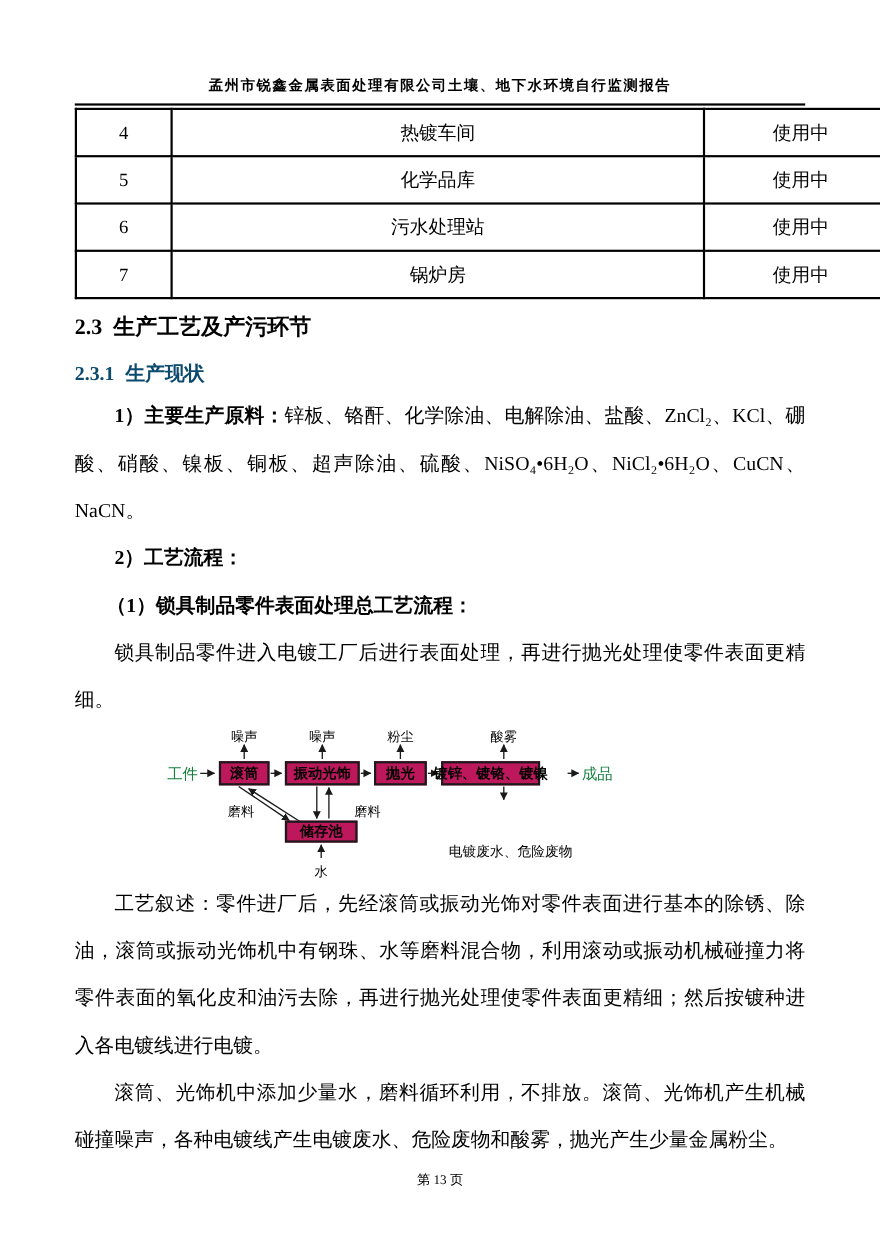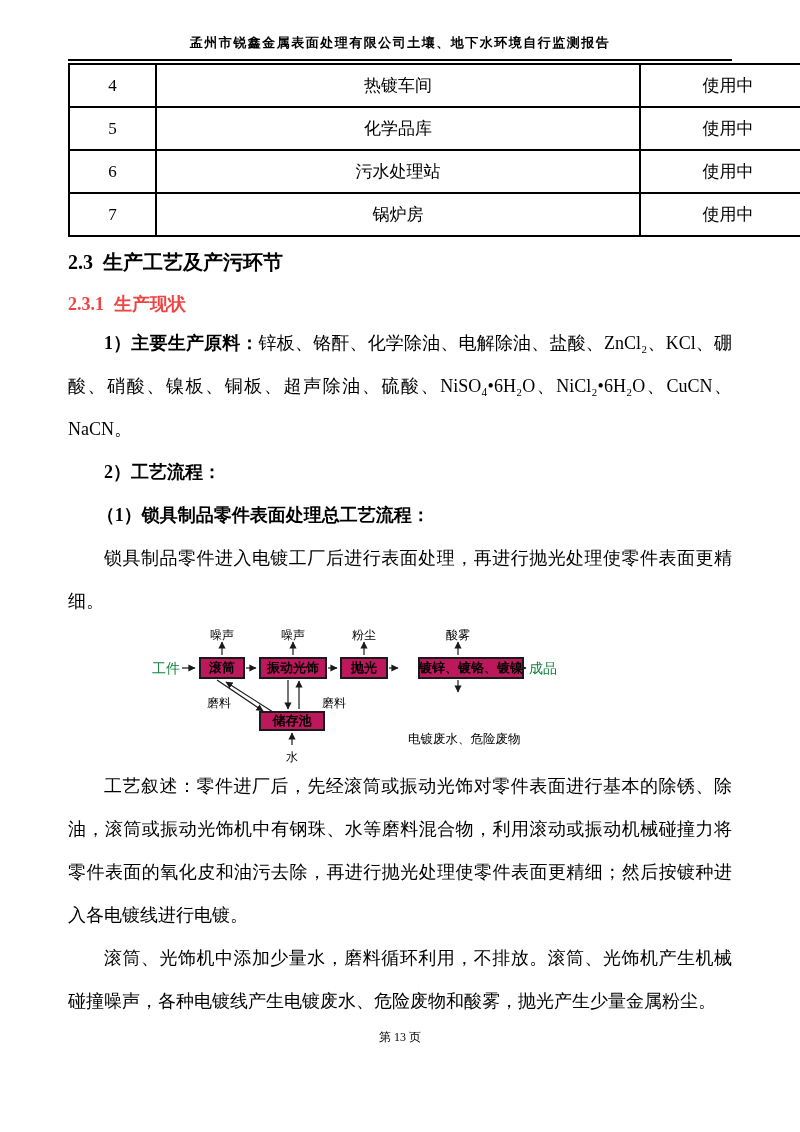--- a/index.html
+++ b/index.html
@@ -5,21 +5,21 @@
   * { margin: 0; padding: 0; box-sizing: border-box; }
   html, body { background: #e8e8e8; }
   .page {
     position: relative;
     width: 800px;
     height: 1132px;
     margin: 0 auto;
     background: #ffffff;
     color: #111;
     font-family: "Liberation Serif", "DejaVu Serif", serif;
-    padding: 34px 68px 0 68px;
+    padding: 69px 68px 0 68px;
     overflow: hidden;
   }
   
   .doc-header { text-align: center; }
   .doc-title {
     font-size: 13px;
     font-weight: bold;
     letter-spacing: 1.5px;
     color: #000;
   }
@@ -51,21 +51,21 @@
     margin-top: 12px;
     font-size: 20px;
     font-weight: bold;
     color: #000;
     font-family: "Liberation Serif", "DejaVu Serif", serif;
   }
   h3.sec {
     margin-top: 16px;
     font-size: 18px;
     font-weight: bold;
-    color: #ef4444;
+    color: #0c4a6e;
   }
   .sec-num { margin-right: 10px; }
   
   p.body {
     font-size: 18px;
     line-height: 43px;
     text-align: justify;
     text-indent: 2em;
     color: #000;
   }
@@ -197,21 +197,21 @@
 
     <div class="dg-label centered" style="left:154px; top:2px;">噪声</div>
     <div class="dg-label centered" style="left:225px; top:2px;">噪声</div>
     <div class="dg-label centered" style="left:296px; top:2px;">粉尘</div>
     <div class="dg-label centered" style="left:390px; top:2px;">酸雾</div>
 
     <div class="dg-flowtext" style="left:84px; top:35px;">工件</div>
     <div class="dg-box" style="left:131px; width:46px;">滚筒</div>
     <div class="dg-box" style="left:191px; width:68px;">振动光饰</div>
     <div class="dg-box" style="left:272px; width:48px;">抛光</div>
-    <div class="dg-box" style="left:350px; width:106px;">镀锌、镀铬、镀镍</div>
+    <div class="dg-box" style="left:333px; width:90px;">镀锌、镀铬、镀镍</div>
     <div class="dg-flowtext" style="left:461px; top:35px;">成品</div>
 
     <div class="dg-label" style="left:139px; top:70px;">磨料</div>
     <div class="dg-label" style="left:254px; top:70px;">磨料</div>
     <div class="dg-label" style="left:340px; top:71px; font-size:12.5px;margin-top:35px;">电镀废水、危险废物</div>
 
     <div class="dg-box" style="left:191px; top:86px; width:66px; height:20px;">储存池</div>
     <div class="dg-label centered" style="left:224px; top:124px;">水</div>
   </div>
 

